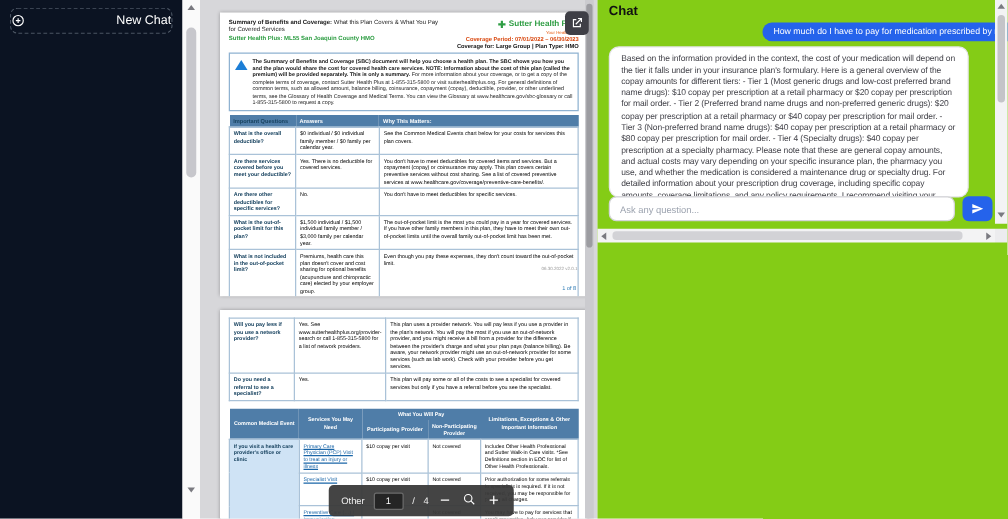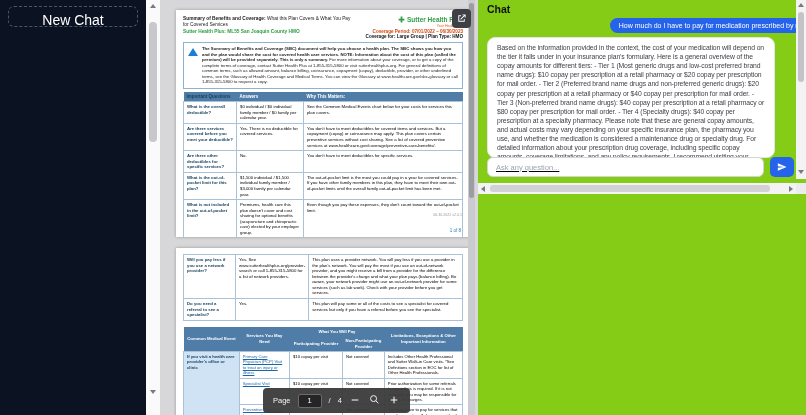--- a/index.html
+++ b/index.html
@@ -2,21 +2,21 @@
 <html><head>
 <meta charset="utf-8">
 <style>
   * { box-sizing: border-box; margin: 0; padding: 0; }
   html,body { width: 806px; height: 415px; overflow: hidden; }
   body { font-family: "Liberation Sans", sans-serif; position: relative; background: #ffffff; }
 
   
   .sidebar { position:absolute; left:0; top:0; width:146px; height:415px; background:#0b1322; }
   .new-chat-btn { margin:6px 8px 0 8px; height:21px; border:1px dashed #4b5563; border-radius:6px;
-    color:#fff; font-size:14px; display:flex; align-items:center; justify-content:space-between; gap:5px; cursor:pointer;flex-direction:column; }
+    color:#fff; font-size:10px; display:flex; align-items:center; justify-content:space-between; gap:5px; cursor:pointer; }
   .chat-item { margin:7px 5px 0 8px; height:21px; background:#2563eb; border-radius:6px; color:#fff;
     font-size:8.5px; display:flex; align-items:center; gap:5px; padding:0 7px; white-space:nowrap; overflow:hidden; cursor:pointer; }
 
   
   .side-scroll { position:absolute; left:146px; top:0; width:14px; height:415px; background:#fafafa; }
   .side-scroll .thumb { position:absolute; left:3px; top:22px; width:8px; height:120px; background:#c7c7cc; border-radius:4px; }
   .tri-up, .tri-down, .tri-left, .tri-right { position:absolute; width:0; height:0; }
   .tri-up    { border-left:3px solid transparent; border-right:3px solid transparent; border-bottom:4px solid #7a7a80; }
   .tri-down  { border-left:3px solid transparent; border-right:3px solid transparent; border-top:4px solid #7a7a80; }
   .tri-left  { border-top:3px solid transparent; border-bottom:3px solid transparent; border-right:4px solid #7a7a80; }
@@ -76,21 +76,21 @@
     color:#fff; font-size:7.5px; text-align:center; font-family:"Liberation Sans",sans-serif; }
   .tb-btn { background:none; border:none; color:#fff; font-size:12px; line-height:1; cursor:pointer; padding:0 1px; font-family:"Liberation Sans",sans-serif; }
 
   
   .chat { position:absolute; left:478px; top:0; width:392px; height:415px; background:#84cc16; }
   .chat-title { margin:3px 0 3px 9px; font-size:10.5px; font-weight:bold; color:#111; }
   .bubble-row { display:flex; justify-content:flex-end; margin-right:31px; }
   .user-bubble { background:#2563eb; color:#fff; font-size:7px; line-height:1.3; padding:3px 9px; border-radius:9px; max-width:260px; }
   .assistant-box { margin:4px 0 0 9px; width:288px; max-height:121px; overflow:hidden; border:1px solid #e4e4e7;
     border-radius:8px; background:#fff; padding:5px 9px; font-size:6.8px; line-height:1.34; color:#3f3f46; letter-spacing:-0.1px; }
-  .input-row { position:absolute; left:9px; top:157px; width:307px; display:flex; gap:6px;text-decoration:underline; }
+  .input-row { position:absolute; left:9px; top:157px; width:307px; display:flex; gap:6px; }
   .ask-input { flex:1; height:20px; border:1px solid #d4d4d8; border-radius:6px; padding:0 8px; font-size:7.5px;
     color:#3f3f46; font-family:"Liberation Sans",sans-serif; outline:none; }
   .ask-input::placeholder { color:#9ca3af; }
   .send-btn { width:24px; height:20px; background:#2563eb; border:none; border-radius:5px; display:flex;
     align-items:center; justify-content:center; cursor:pointer; }
 
   .chat-vscroll { position:absolute; left:318px; top:0; width:10px; height:179px; background:#f3f3f4; }
   .chat-vscroll .thumb { position:absolute; left:2px; top:12px; width:6px; height:70px; background:#c4c4c8; border-radius:3px; }
   .chat-hscroll { position:absolute; left:0; top:183px; width:318px; height:11px; background:#f3f3f4; }
   .chat-hscroll .thumb { position:absolute; left:12px; top:2px; width:280px; height:7px; background:#d2d2d6; border-radius:3px; }
@@ -240,21 +240,21 @@
   </div>
 
   <div class="expand-btn">
     <svg width="11" height="11" viewBox="0 0 24 24" fill="#fff">
         <path d="M14 3h7v7h-2V6.41l-8.29 8.3-1.42-1.42L17.59 5H14V3z"></path>
         <path d="M5 5h6v2H7v10h10v-4h2v6H5V5z"></path>
       </svg>
   </div>
 
   <div class="pdf-toolbar">
-    <span>Page</span>
+    <span>Other</span>
     <input class="page-input" value="1" style="">
     <span>/</span>
     <span>4</span>
     <button class="tb-btn">
       <svg width="10" height="10" viewBox="0 0 24 24" stroke="#fff" stroke-width="2.4" fill="none">
           <path d="M4 12h16"></path>
         </svg>
     </button>
     <button class="tb-btn">
       <svg width="11" height="11" viewBox="0 0 24 24" fill="none" stroke="#fff" stroke-width="2">

